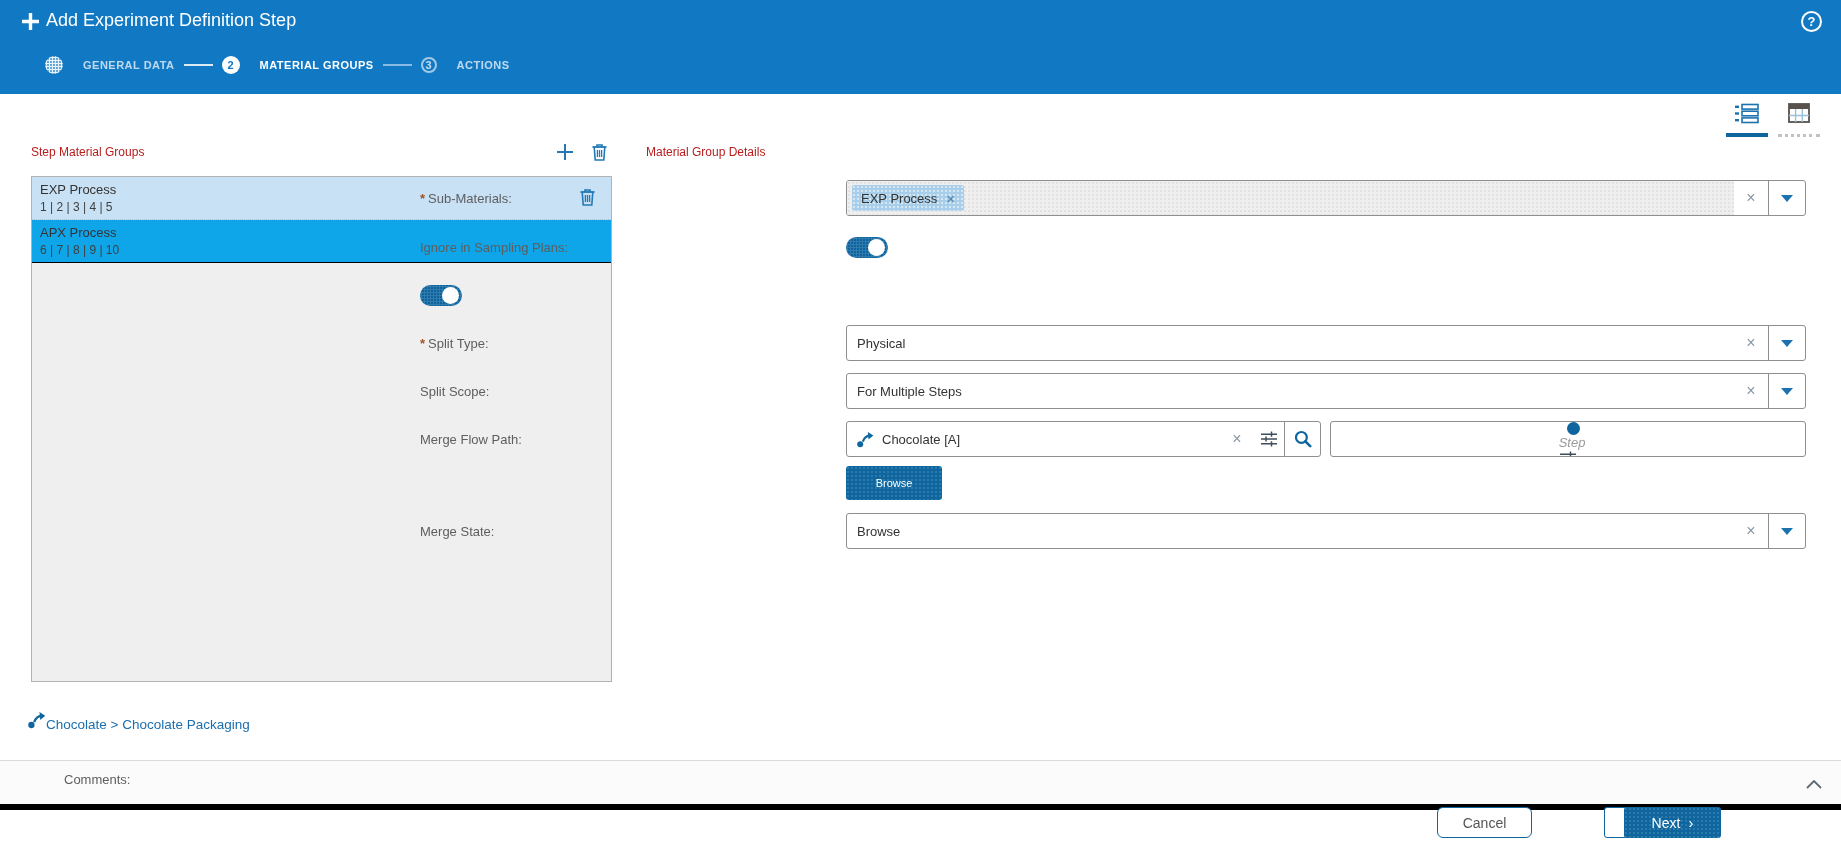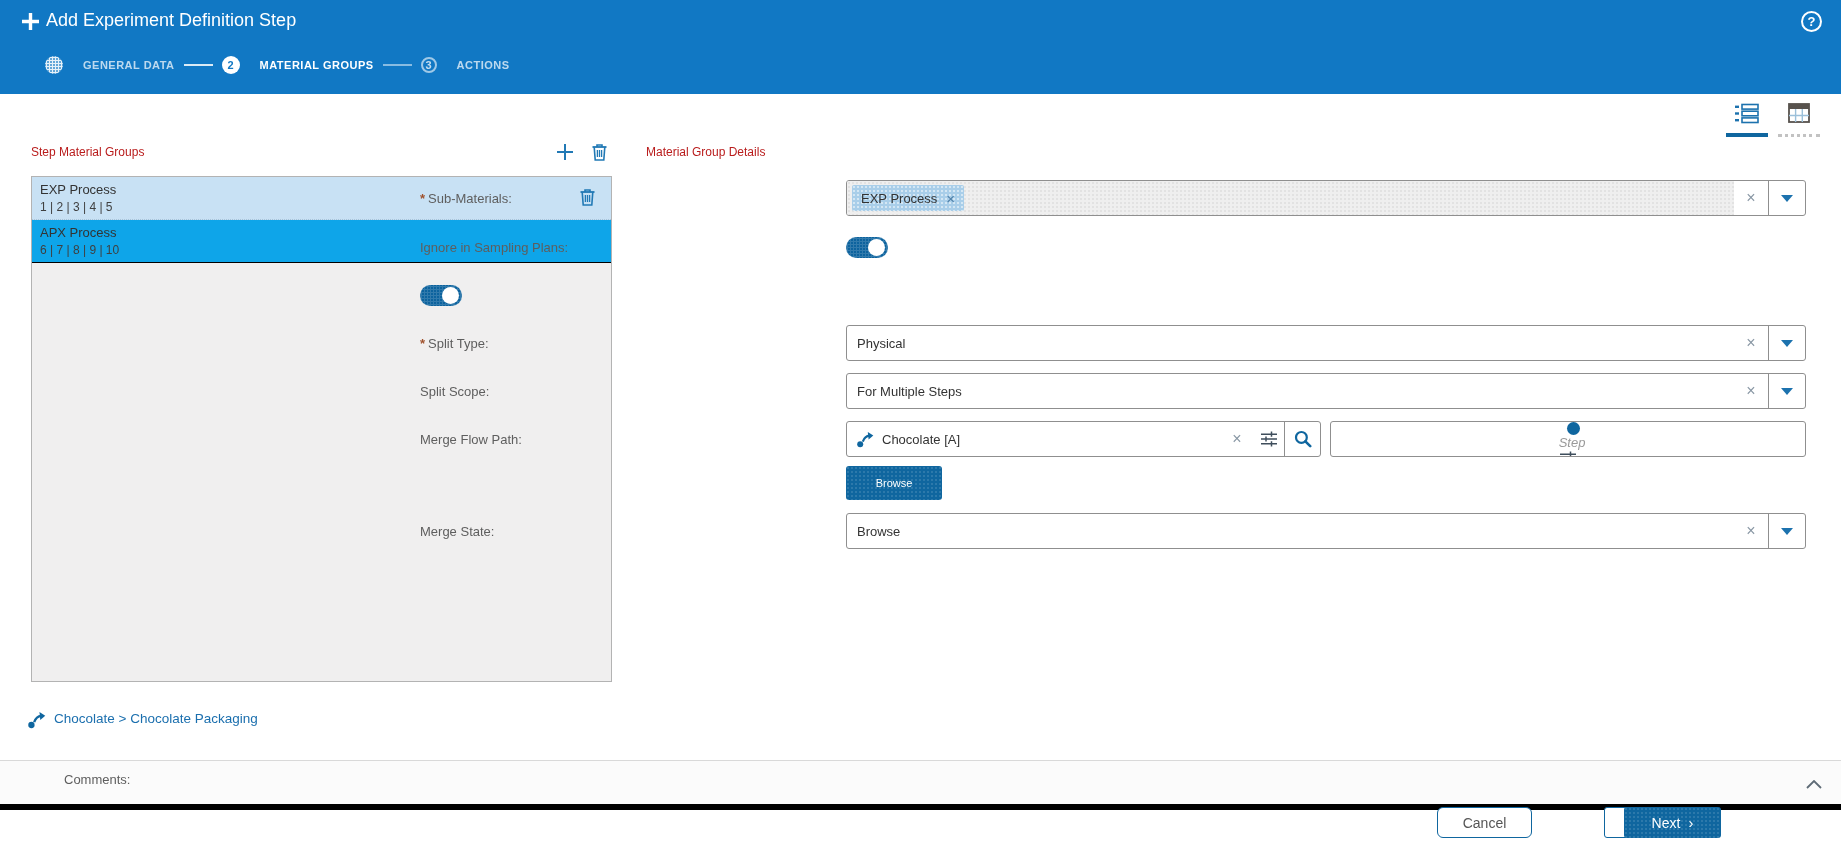--- a/index.html
+++ b/index.html
@@ -86,21 +86,21 @@
   .placeholder { flex: 1; font-size: 13px; font-style: italic; color: #9a9a9a; padding-left: 8px; }
   .mf-value { font-size: 13px; color: #333; padding-left: 8px; flex: 1; }
   .step-dot { width: 13px; height: 13px; border-radius: 50%; background: #0f669f; margin-left: 11px; flex: none; }
   .flow-ic { margin-left: 9px; flex: none; display: flex; }
 
   .btn-primary { height: 34px; width: 96px; background-color: #0f669f; border: none; border-radius: 3px;
       color: #fff; font-size: 11px; font-family: "Liberation Sans", sans-serif; cursor: pointer;
       background-image: radial-gradient(rgba(255,255,255,.12) 1px, transparent 1.2px); background-size: 4px 4px; }
 
   
-  .breadcrumb { position: absolute; left: 27px; top: 711px; display: flex; align-items: flex-start; gap: 8px; cursor: pointer; }
+  .breadcrumb { position: absolute; left: 27px; top: 711px; display: flex; align-items: flex-end; gap: 0; cursor: pointer; }
   .breadcrumb span { font-size: 13.5px; color: #1b6fae; }
   .comments-bar { position: absolute; left: 0; top: 760px; width: 1841px; height: 50px; background: #fbfbfb;
       border-top: 1px solid #d9d9d9; border-bottom: 6px solid #000000; text-align: center; }
   .comments-lbl { position: absolute; left: 64px; top: 11px; font-size: 13px; color: #5e5e5e; }
   .collapse { position: absolute; left: 1806px; top: 14px; cursor: pointer; }
 
   .btn { position: absolute; top: 807px; height: 31px; border: 1px solid #0f669f; border-radius: 3px;
       background: #fff; font-size: 14px; color: #555; font-family: "Liberation Sans", sans-serif;
       display: flex; align-items: center; justify-content: center; gap: 8px; cursor: pointer; }
   .btn-cancel { left: 1437px; width: 95px; border-radius: 6px; }

